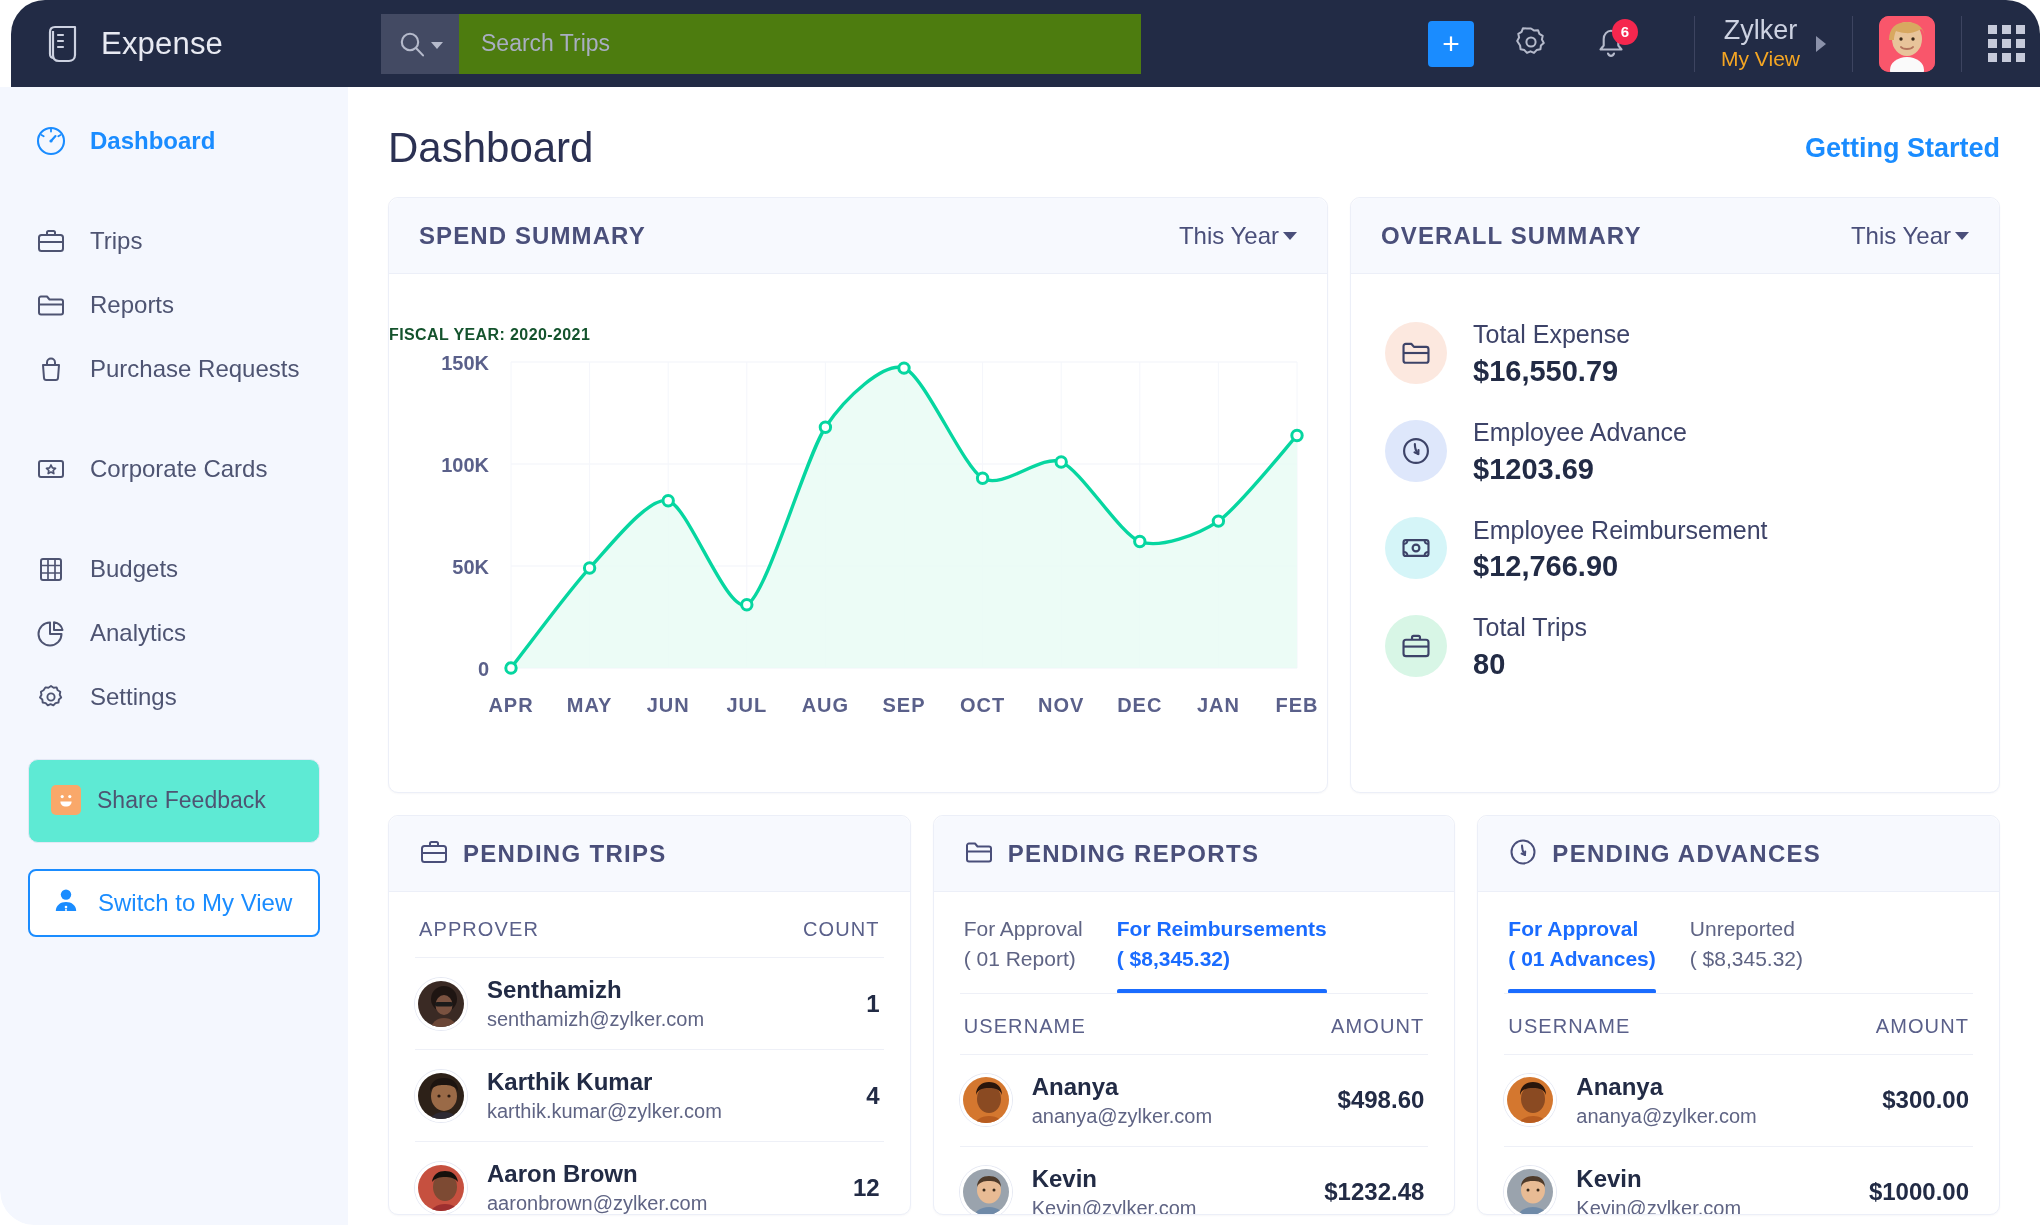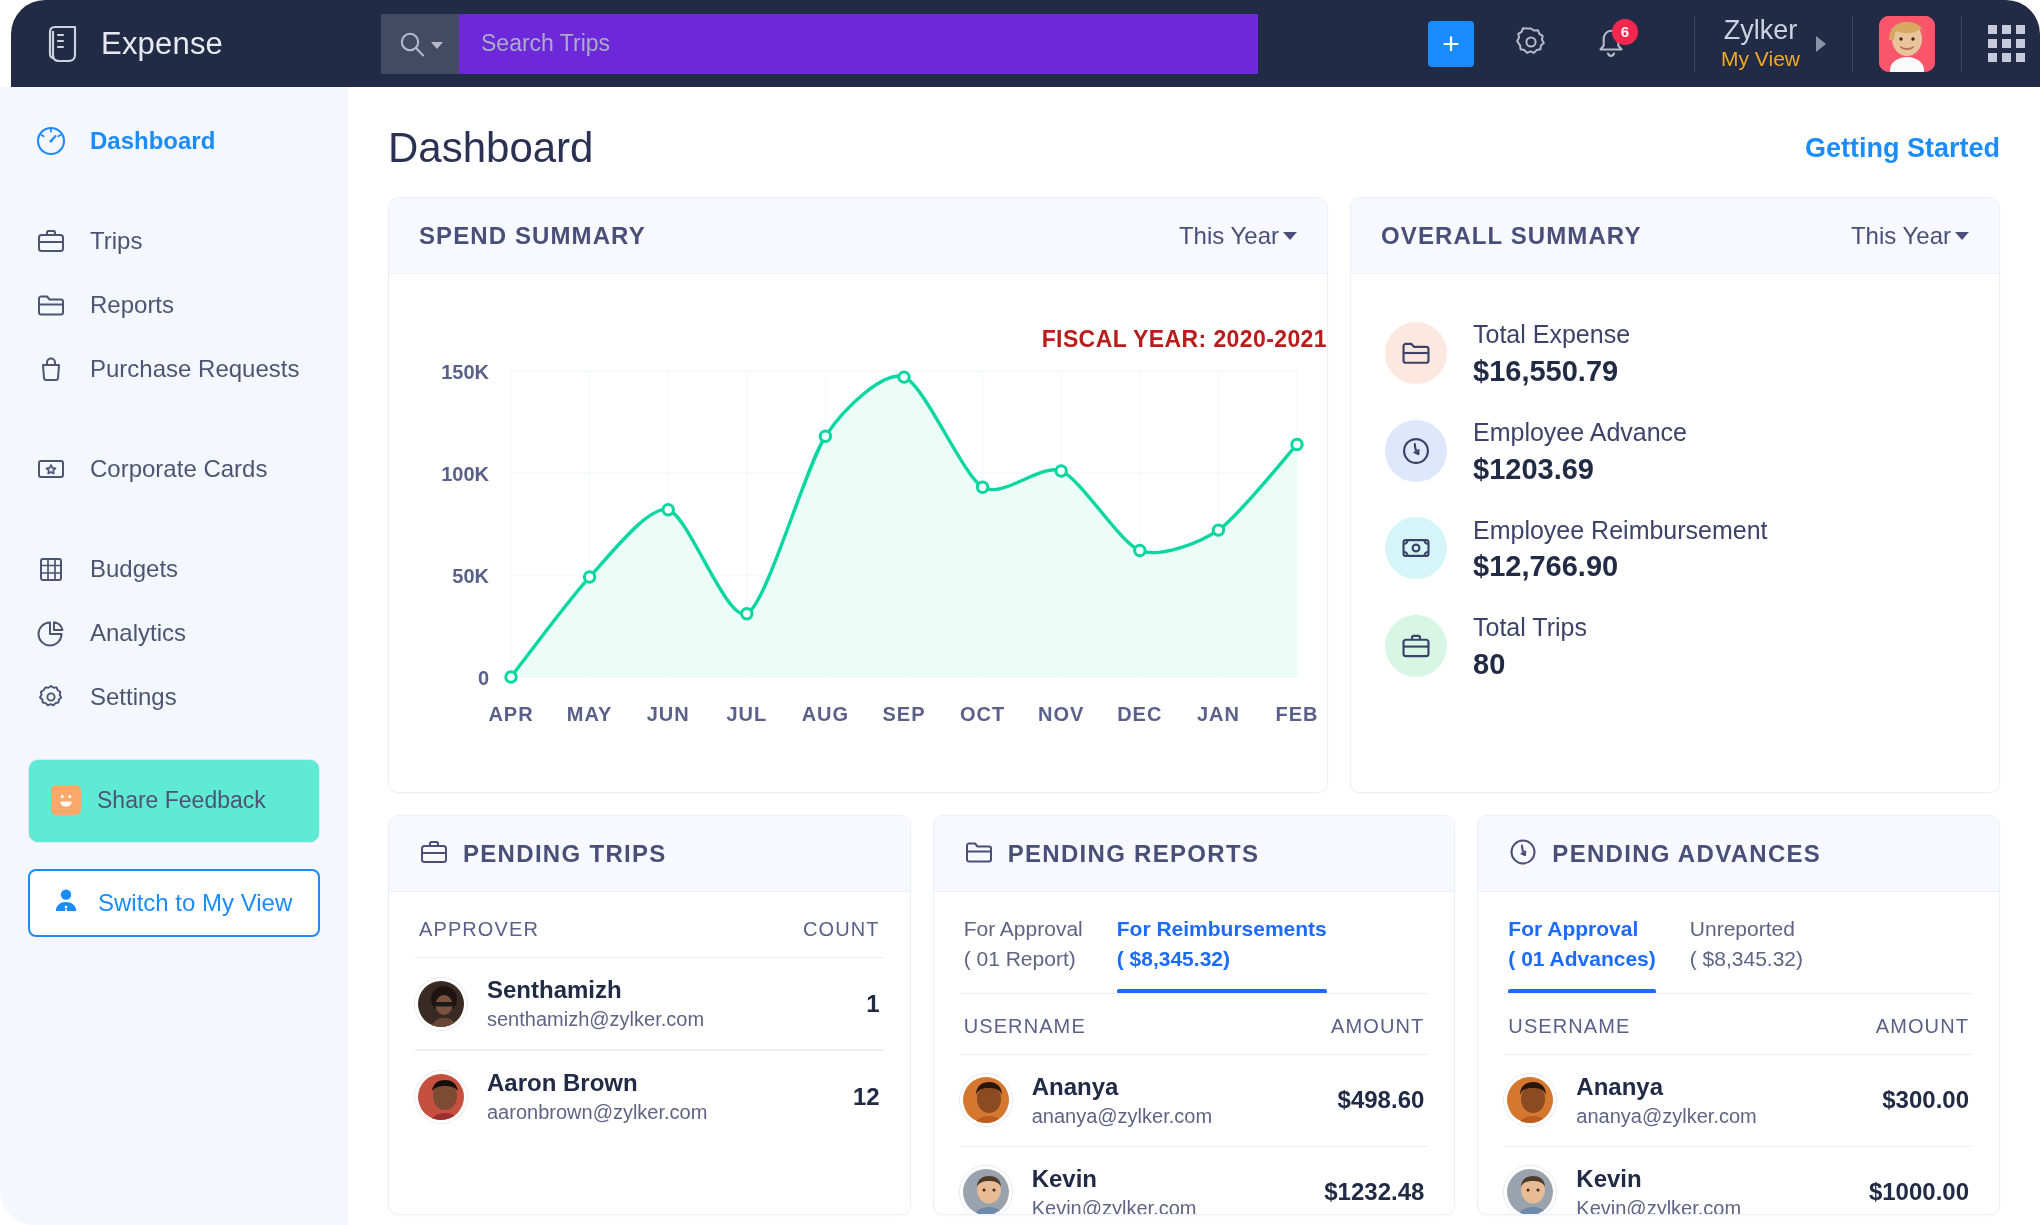--- a/index.html
+++ b/index.html
@@ -29,22 +29,22 @@
   .brand {
     display: flex; align-items: center; gap: 16px;
     width: 348px; padding-left: 36px;
   }
   .brand-icon { width: 38px; height: 40px; display:block; }
   .brand-name {
     color: #e8eaf2; font-size: 31px; letter-spacing: .2px;
   }
   .search-wrap {
     display: flex; align-items: flex-start;
-    height: 60px; width: 877px;
-    background: #6d28d9;
+    height: 60px; width: 760px;
+    background: #4d7c0f;
     margin-left: 22px;
   }
   .search-icon-box {
     width: 78px; height: 60px;
     background: #434a63;
     display: flex; align-items: center; justify-content: center; gap: 5px;
   }
   .search-caret {
     width: 0; height: 0; border-left: 6px solid transparent;
     border-right: 6px solid transparent; border-top: 7px solid #b5bacb;
@@ -169,22 +169,22 @@
     color: #4a4f7a; font-size: 24px; cursor: pointer;
   }
   .dd-caret {
     width: 0; height: 0; border-left: 7px solid transparent;
     border-right: 7px solid transparent; border-top: 8px solid #4a4f7a;
   }
 
   .spend-card { width: 940px; }
   .chart-body { height: 518px; position: relative; }
   .fy-label {
-    text-align: right; font-size: 23px; font-weight: bold;
-    color: #b91c1c; letter-spacing: .4px; padding-top: 52px;
+    text-align: left; font-size: 16px; font-weight: bold;
+    color: #14532d; letter-spacing: .4px; padding-top: 52px;
   }
 
   .overall-card { width: 690px; }
   .overall-body { padding: 30px 0 20px 0; }
   .ov-item { display: flex; align-items: center; gap: 26px; padding: 14px 0 14px 34px; }
   .ov-circle {
     width: 62px; height: 62px; border-radius: 50%; flex: none;
     display: flex; align-items: center; justify-content: center;
   }
   .ov-label { font-size: 25px; color: #3d4368; line-height: 1.35; }
@@ -594,20 +594,37 @@
             </svg>
           </span>
           <span>
             <div class="pname">Senthamizh</div>
             <div class="pmail">senthamizh@zylker.com</div>
           </span>
           <span class="pnum">1</span>
         </div>
         <div class="divider"></div>
 
+        <div class="person-row">
+          <span class="pavatar">
+            <svg width="52" height="52" viewBox="0 0 52 52">
+              <rect width="52" height="52" fill="#2d2118"></rect>
+              <ellipse cx="26" cy="23" rx="13" ry="15" fill="#9a6a47"></ellipse>
+              <path d="M12 18c0-9 6-13 14-13s14 4 14 13c-3-5-8-6-14-6s-11 1-14 6z" fill="#1c1410"></path>
+              <ellipse cx="26" cy="50" rx="15" ry="11" fill="#2e2a33"></ellipse>
+              <circle cx="21" cy="23" r="1.6" fill="#2a1a10"></circle>
+                <circle cx="31" cy="23" r="1.6" fill="#2a1a10"></circle>
+            </svg>
+          </span>
+          <span>
+            <div class="pname">Karthik Kumar</div>
+            <div class="pmail">karthik.kumar@zylker.com</div>
+          </span>
+          <span class="pnum">4</span>
+        </div>
         <div class="divider"></div>
 
         <div class="person-row">
           <span class="pavatar">
             <svg width="52" height="52" viewBox="0 0 52 52">
               <rect width="52" height="52" fill="#c6503f"></rect>
               <ellipse cx="27" cy="22" rx="12" ry="14" fill="#7d4a33"></ellipse>
               <path d="M14 17c1-8 7-11 13-11s12 3 13 11c-3-4-8-5-13-5s-10 1-13 5z" fill="#15100c"></path>
               <ellipse cx="27" cy="50" rx="15" ry="11" fill="#9e2f2f"></ellipse>
             </svg>

